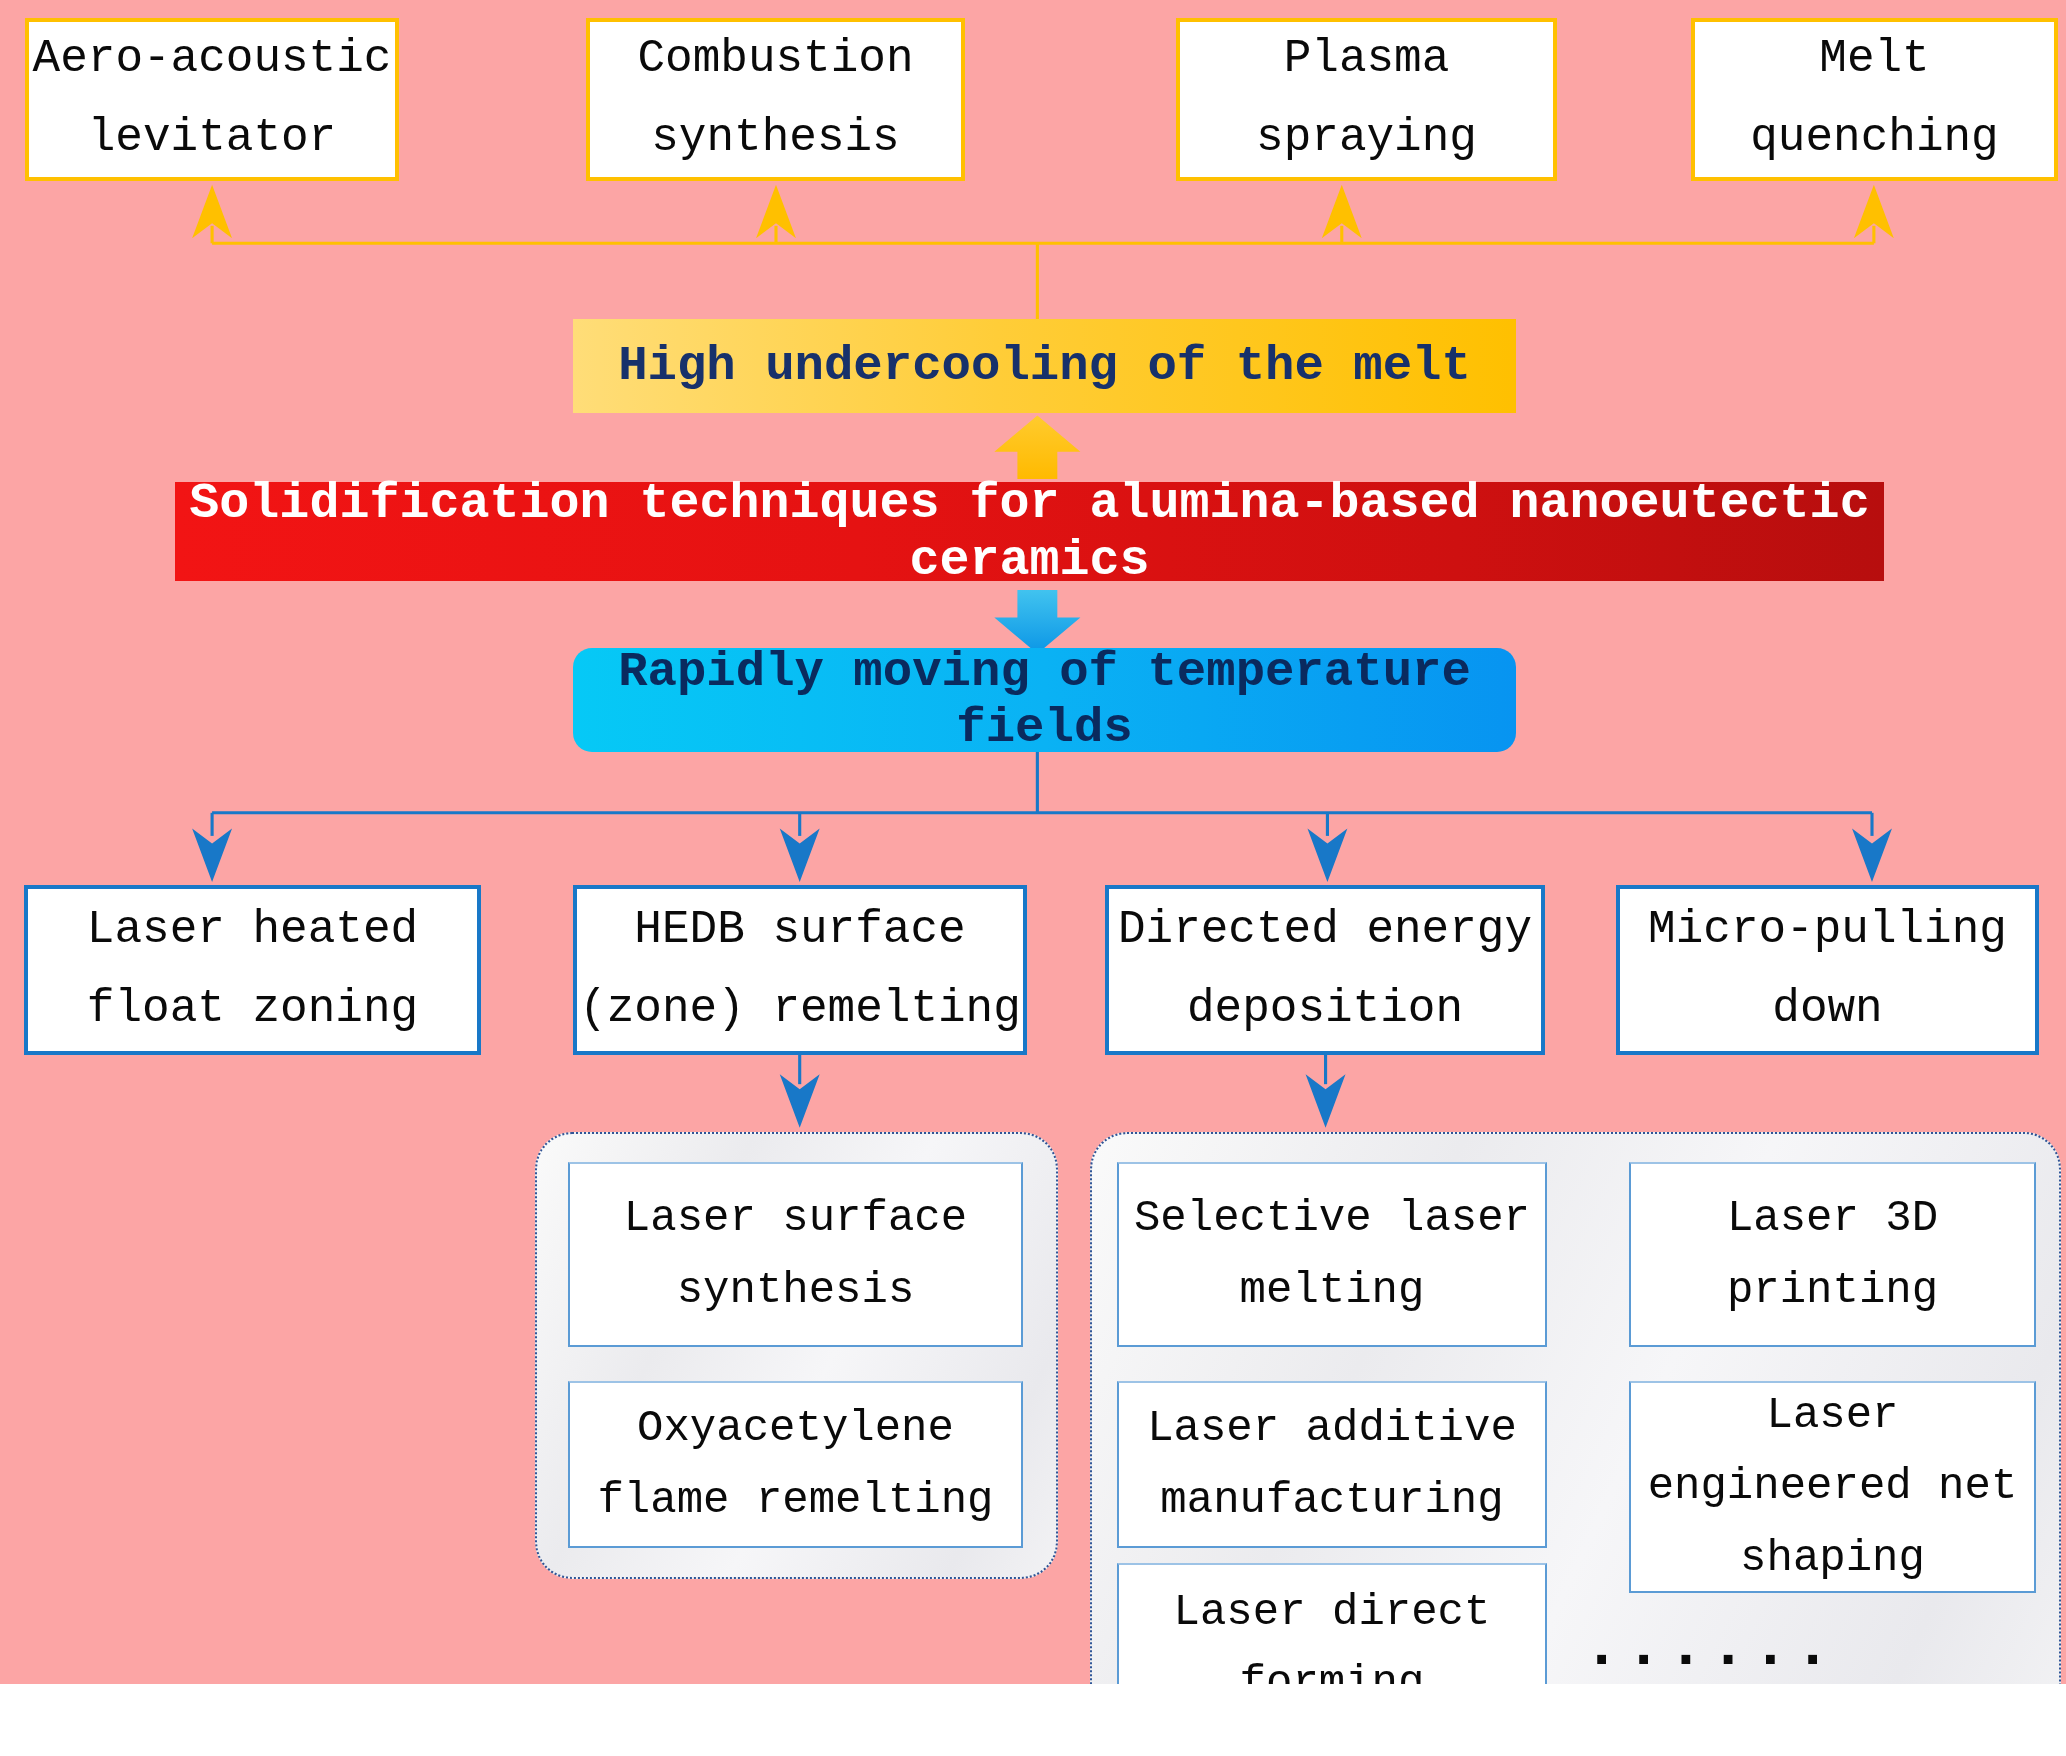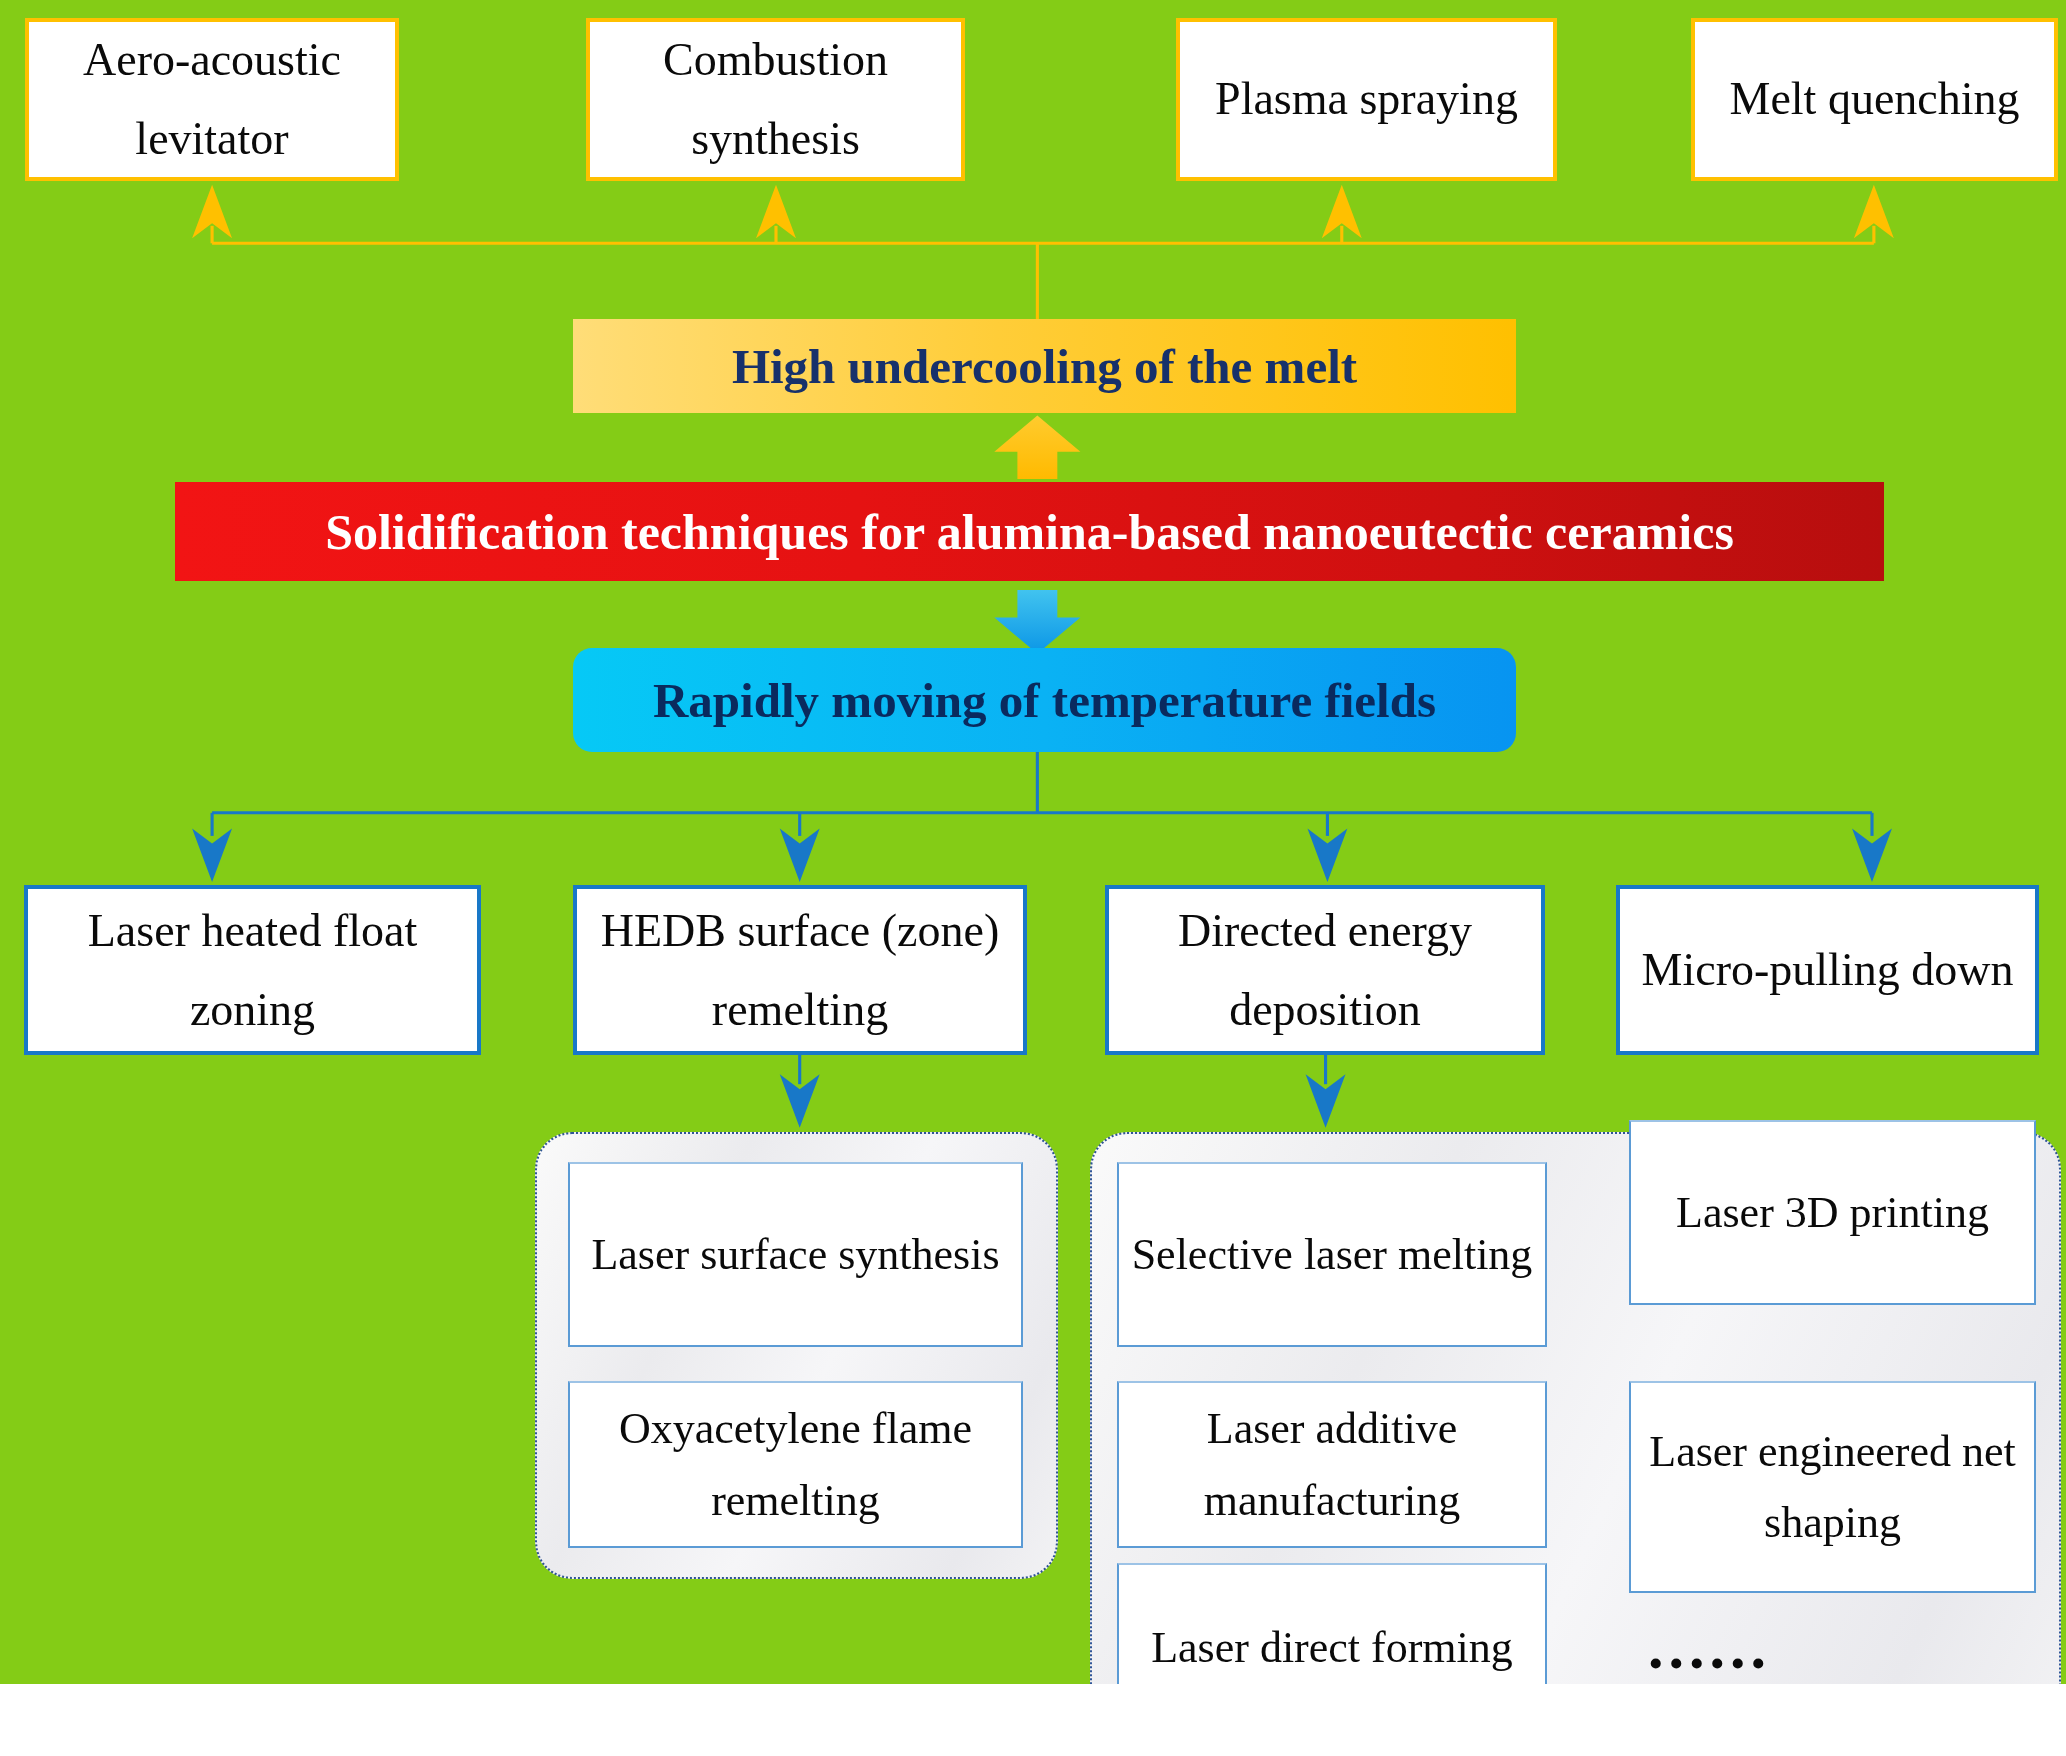--- a/index.html
+++ b/index.html
@@ -1,20 +1,20 @@
 <!DOCTYPE html>
 <html style="font-size:10px"><head>
 <meta charset="utf-8">
 <style>
   html,body{margin:0;padding:0;background:#ffffff;}
   #canvas{
     position:relative;
     width:2066px;height:1684px;
-    background:#84cc16;
-    font-family:Liberation Serif, serif;
+    background:#fca5a5;
+    font-family:Liberation Mono, monospace;
     overflow:hidden;
   }
   .abs{position:absolute;box-sizing:border-box;}
   
   .node{
     display:flex;align-items:center;justify-content:center;
     text-align:center;background:#ffffff;color:#0a0a0a;
   }
   .gold-node{border:4.4px solid #FFC000;font-size:46px;line-height:1.72;}
   .blue-node{border:4.4px solid #1878C8;font-size:46px;line-height:1.72;}
@@ -151,21 +151,21 @@
   </div>
   <div class="abs node leaf-node" style="left:568px;top:1381px;width:455px;height:167px;">
     <span>Oxyacetylene flame remelting</span>
   </div>
 
   <div class="abs group" style="left:1090px;top:1132px;width:971px;height:606px;"></div>
 
   <div class="abs node leaf-node" style="left:1117px;top:1162px;width:430px;height:185px;">
     <span>Selective laser melting</span>
   </div>
-  <div class="abs node leaf-node" style="left:1629px;top:1120px;width:407px;height:185px;">
+  <div class="abs node leaf-node" style="left:1629px;top:1162px;width:407px;height:185px;">
     <span>Laser 3D printing</span>
   </div>
   <div class="abs node leaf-node" style="left:1117px;top:1381px;width:430px;height:167px;">
     <span>Laser additive manufacturing</span>
   </div>
   <div class="abs node leaf-node" style="left:1629px;top:1381px;width:407px;height:212px;">
     <span>Laser engineered net shaping</span>
   </div>
   <div class="abs node leaf-node" style="left:1117px;top:1563px;width:430px;height:170px;">
     <span>Laser direct forming</span>

